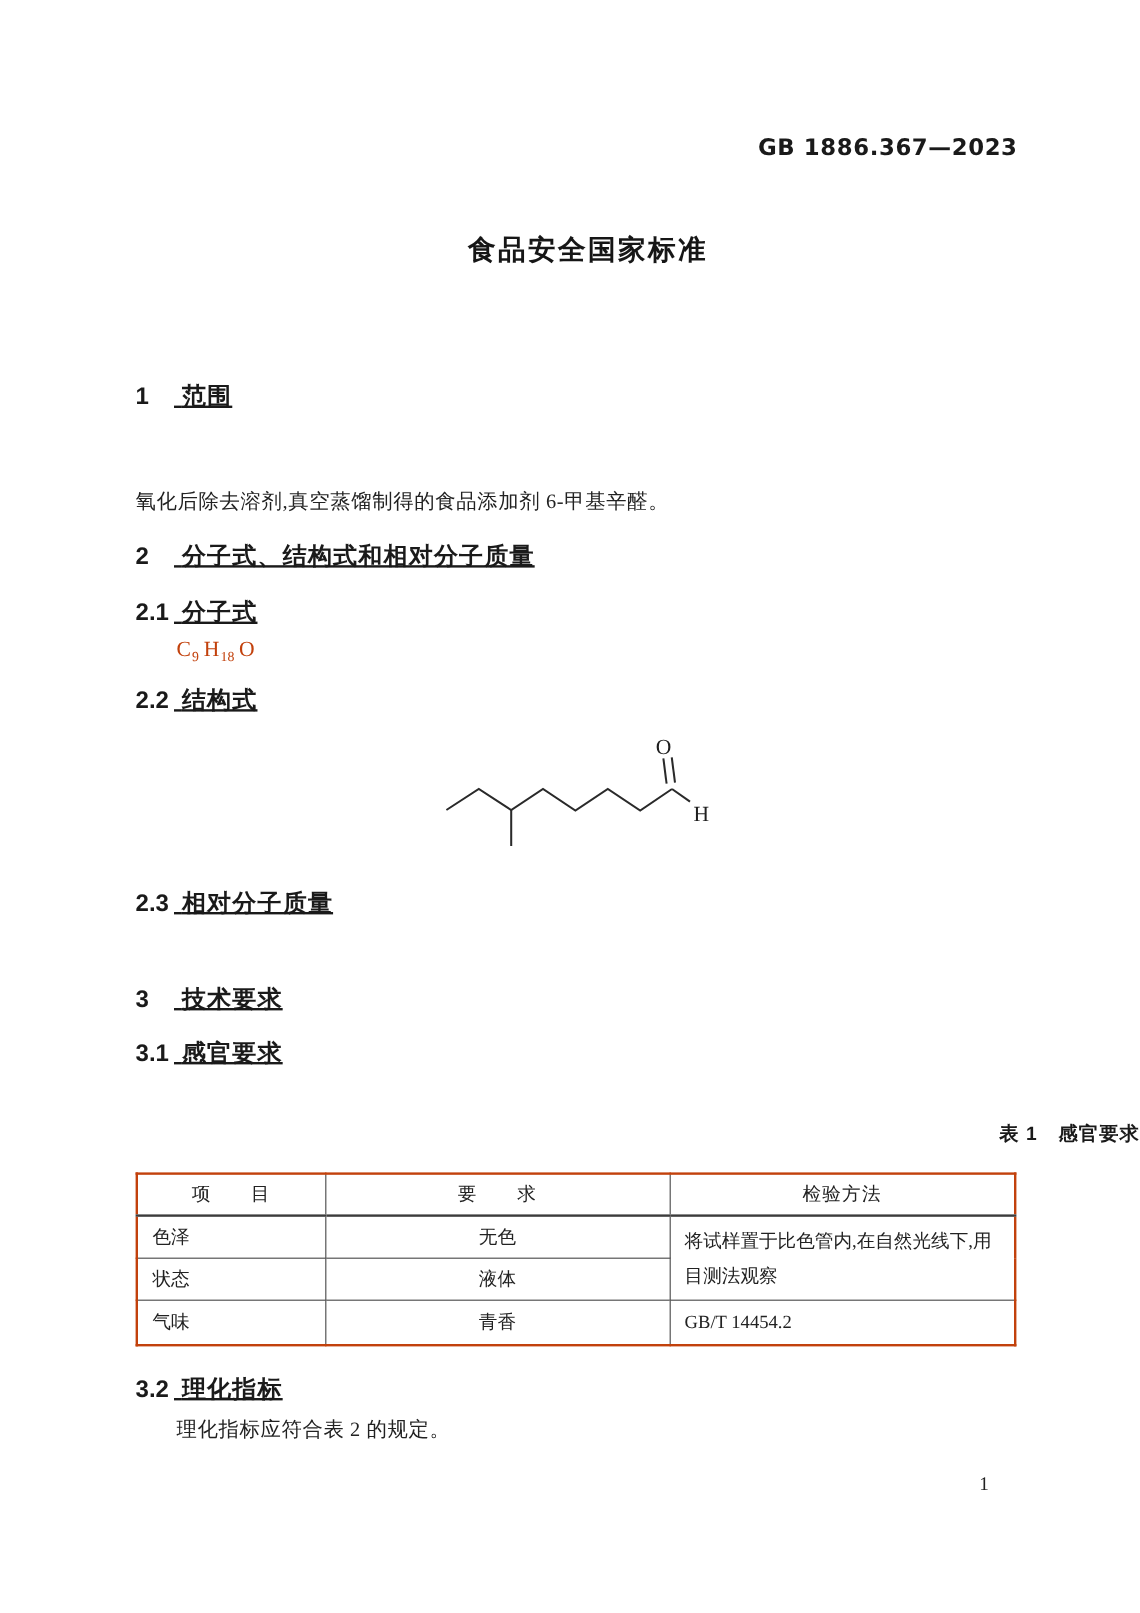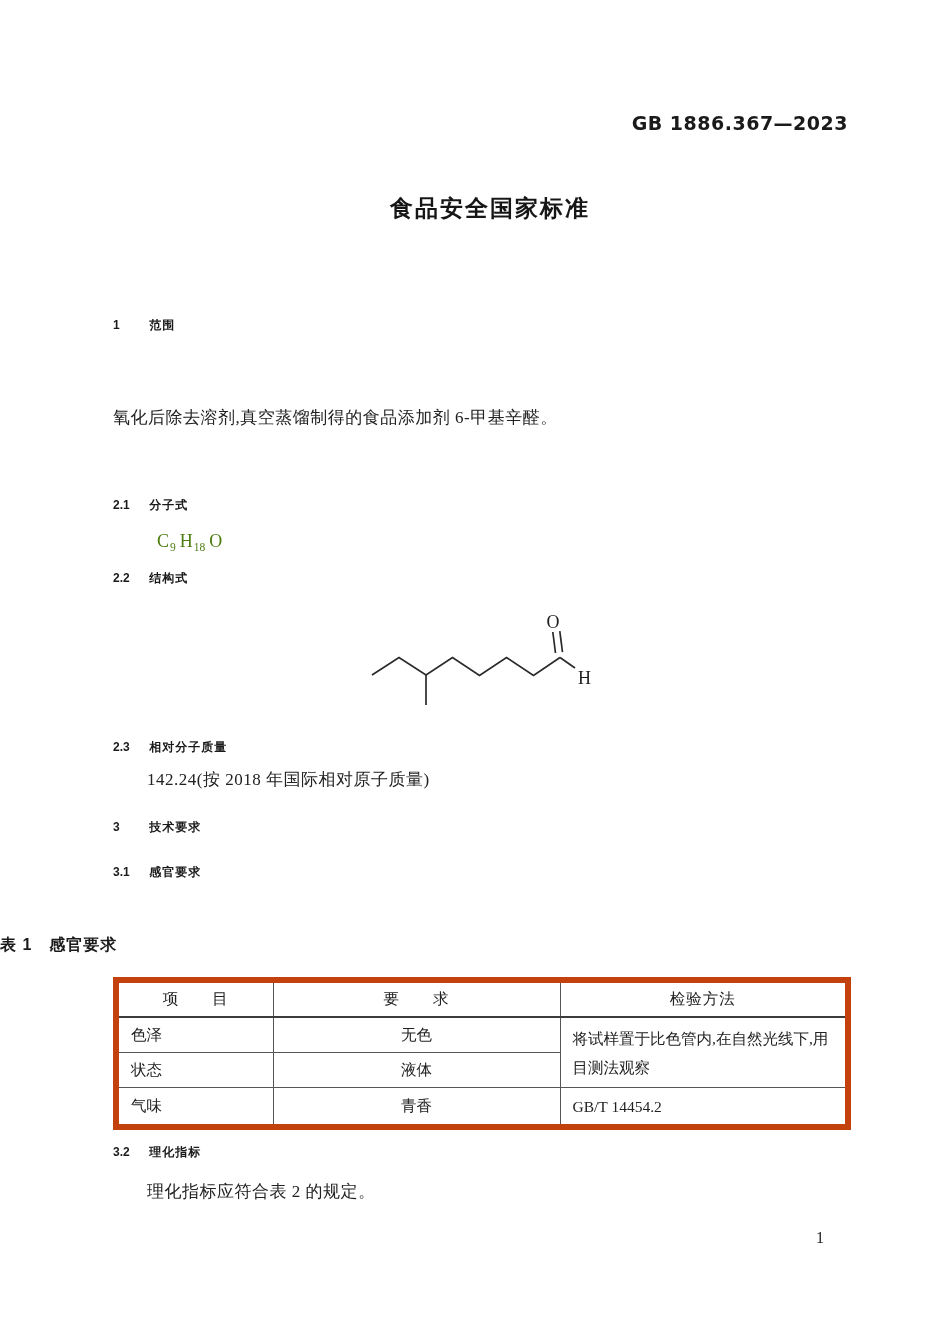--- a/index.html
+++ b/index.html
@@ -26,55 +26,56 @@
     left:0; width:100%; text-align:center;
     font-family:"Liberation Sans","DejaVu Sans",sans-serif;
     font-weight:bold; font-size:23px; letter-spacing:2px; color:#161616;
   }
   .title-main { top:193px;margin-left:15px; }
   .title-sub  { top:241px; }
 
   .heading {
     left:113px;
     font-family:"Liberation Sans","DejaVu Sans",sans-serif;
-    font-weight:bold; font-size:12px; color:#1a1a1a;
+    font-weight:bold; font-size:20px; color:#1a1a1a;
     letter-spacing:1px;
+    text-decoration:underline;
   }
   .heading .h-num { display:inline-block; min-width:32px; letter-spacing:0; }
 
   .body-text {
     left:113px; width:732px;
     font-size:17px; line-height:24px; color:#222;
     letter-spacing:0.5px;
   }
   .indent { left:147px; }
 
   .formula {
-    top:531px; left:157px;
-    font-size:18px; color:#4d7c0f;
+    top:531px; left:147px;
+    font-size:18px; color:#c2410c;
   }
   .formula .sub {
     font-size:11.5px; vertical-align:-4px; margin-left:1px; margin-right:4px;
   }
 
   .structure-svg { top:598px; left:350px; }
 
   .table-caption {
-    top:935px; left:0; width:100%; text-align:left;
+    top:935px; left:0; width:100%; text-align:right;
     font-family:"Liberation Sans","DejaVu Sans",sans-serif;
     font-weight:bold; font-size:16px; color:#1a1a1a; letter-spacing:1px;
   }
 
   .t1-wrap { top:977px; left:113px; }
   table.t1 {
     border-collapse:collapse; table-layout:fixed;
     width:732px;
     font-size:15.5px; color:#222;
   }
-  table.t1 { border:6px solid #c2410c; }
+  table.t1 { border:2px solid #c2410c; }
   table.t1 th, table.t1 td { border:1px solid #555; }
   table.t1 th {
     font-weight:normal; text-align:center; height:31px;
     border-bottom:2.5px solid #3c3c3c; letter-spacing:1px;
   }
   table.t1 td { height:32px; }
   td.c-item { text-align:left; padding-left:12px; }
   td.c-req  { text-align:center; }
   td.c-method { text-align:left; padding:2px 12px; line-height:29px; vertical-align:middle; }
 
@@ -91,20 +92,24 @@
   <div class="abs std-number">GB 1886.367—2023</div>
 
   <div class="abs doc-title title-main">食品安全国家标准</div>
 
   <div class="abs heading" style="top:317px">
     <span class="h-num">1</span>
     <span class="h-label">范围</span>
   </div>
   <div class="abs body-text" style="top:406px">氧化后除去溶剂,真空蒸馏制得的食品添加剂 6-甲基辛醛。</div>
 
+  <div class="abs heading" style="top:450px">
+    <span class="h-num">2</span>
+    <span class="h-label">分子式、结构式和相对分子质量</span>
+  </div>
 
   <div class="abs heading" style="top:497px">
     <span class="h-num">2.1</span>
     <span class="h-label">分子式</span>
   </div>
 
   <div class="abs formula">
     <span>C</span><span class="sub">9</span><span>H</span><span class="sub">18</span><span>O</span>
   </div>
 
@@ -122,21 +127,20 @@
       <line x1="560" y1="657.5" x2="575" y2="668"></line>
     </g>
     <text x="553" y="628" font-family="Liberation Serif, DejaVu Serif, serif" font-size="18" fill="#1f1f1f" text-anchor="middle">O</text>
     <text x="578" y="684" font-family="Liberation Serif, DejaVu Serif, serif" font-size="18" fill="#1f1f1f">H</text>
   </svg>
 
   <div class="abs heading" style="top:739px">
     <span class="h-num">2.3</span>
     <span class="h-label">相对分子质量</span>
   </div>
-  <div class="abs body-text indent" style="top:768px">142.24(按 2018 年国际相对原子质量)</div>
 
   <div class="abs heading" style="top:819px">
     <span class="h-num">3</span>
     <span class="h-label">技术要求</span>
   </div>
 
   <div class="abs heading" style="top:864px">
     <span class="h-num">3.1</span>
     <span class="h-label">感官要求</span>
   </div>

